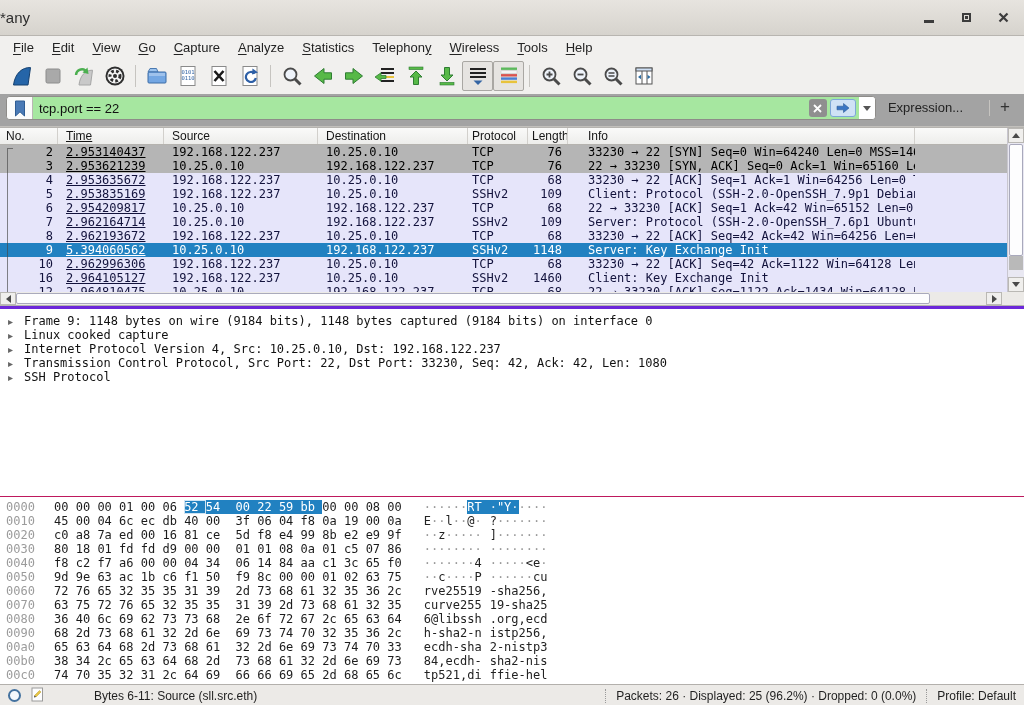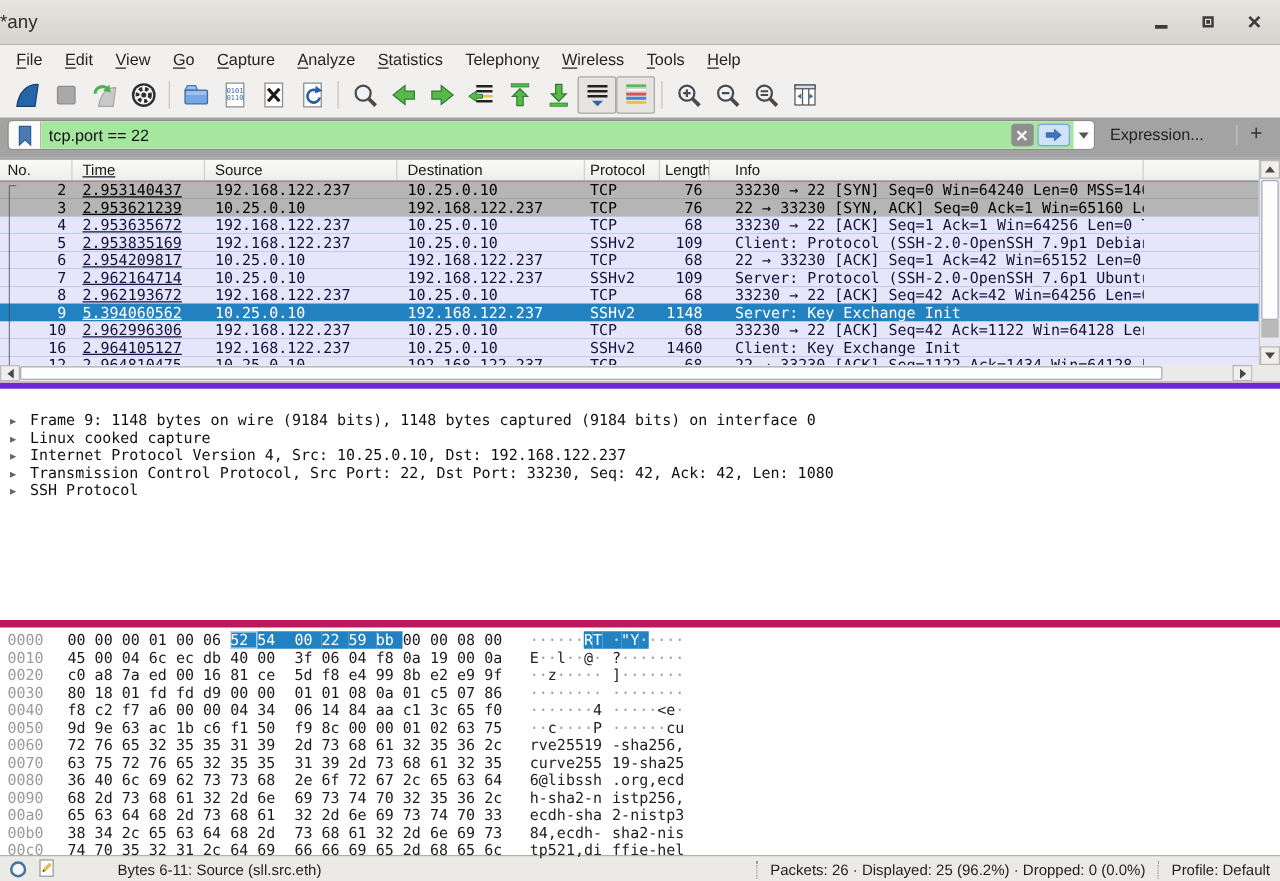--- a/index.html
+++ b/index.html
@@ -79,27 +79,27 @@
   
   .hscroll { position:relative; height:14px; background:#eceae7; border-bottom:1px solid #b5b3af; }
   .hs-btn { position:absolute; top:0; bottom:0; width:16px; background:#f0efed; border:1px solid #bab8b4; display:flex; align-items:center; justify-content:center; }
   .hs-left { left:0; } .hs-right { right:22px; }
   .tri-left { width:0;height:0;border-top:4px solid transparent;border-bottom:4px solid transparent;border-right:5px solid #4a4a4a; }
   .tri-right { width:0;height:0;border-top:4px solid transparent;border-bottom:4px solid transparent;border-left:5px solid #4a4a4a; }
   .hs-thumb { position:absolute; top:1px; bottom:1px; left:16px; right:94px; background:#fdfdfe; border:1px solid #a9a9bc; border-radius:2px; }
   .hs-corner { position:absolute; right:0; top:0; bottom:0; width:22px; background:#eceae7; }
 
   
-  .detail { height:190px; background:#fff; border-top:5px solid #6d28d9; padding-top:18px;
+  .detail { height:190px; background:#fff; border-top:3px solid #6d28d9; padding-top:5px;
             font-family:"DejaVu Sans Mono",monospace; font-size:12px; color:#111; }
   .det-row { height:14px; line-height:14px; white-space:nowrap; padding-left:8px; }
   .det-tri { display:inline-block; width:16px; color:#666; font-family:"DejaVu Sans",sans-serif; font-size:10px; }
 
   
-  .hexpane { height:188px; background:#fff; border-top:6px solid #be185d; padding-top:3px;
+  .hexpane { height:188px; background:#fff; border-top:1px solid #be185d; padding-top:3px;
              font-family:"DejaVu Sans Mono",monospace; font-size:12px; white-space:pre; }
   .hexrow { height:14px; line-height:14px; padding-left:6px; }
   .hoff { display:inline-block; width:48px; color:#9b9b9b; }
   .hb { color:#1c1c1c; }
   .hb.gap, .ha.gap { padding-left:8px; }
   .hb.hl, .ha.hl { background:#2181c1; color:#fff; }
   .hb.hl-first { box-shadow:inset 0 0 0 1px #cfe4f4; }
   .hascii { margin-left:22px; }
   .ha.dot { color:#9a9a9a; }
   .ha.dot.hl { color:#dfeaf4; }

